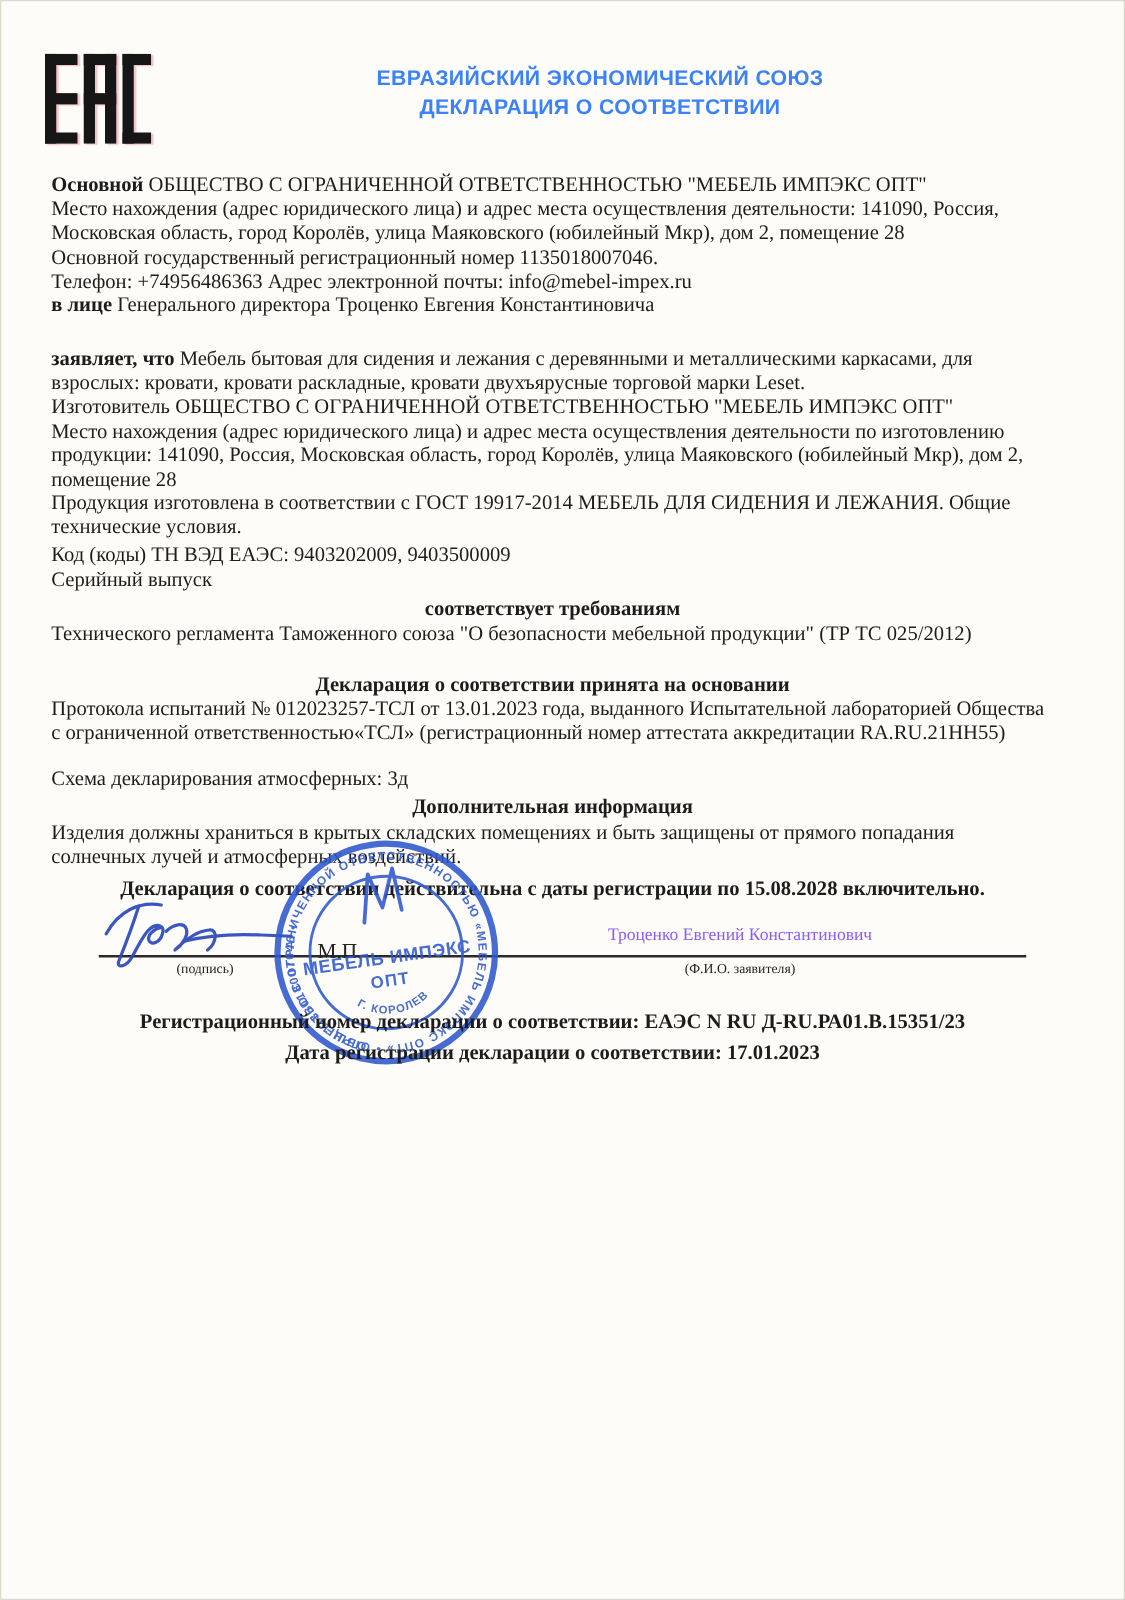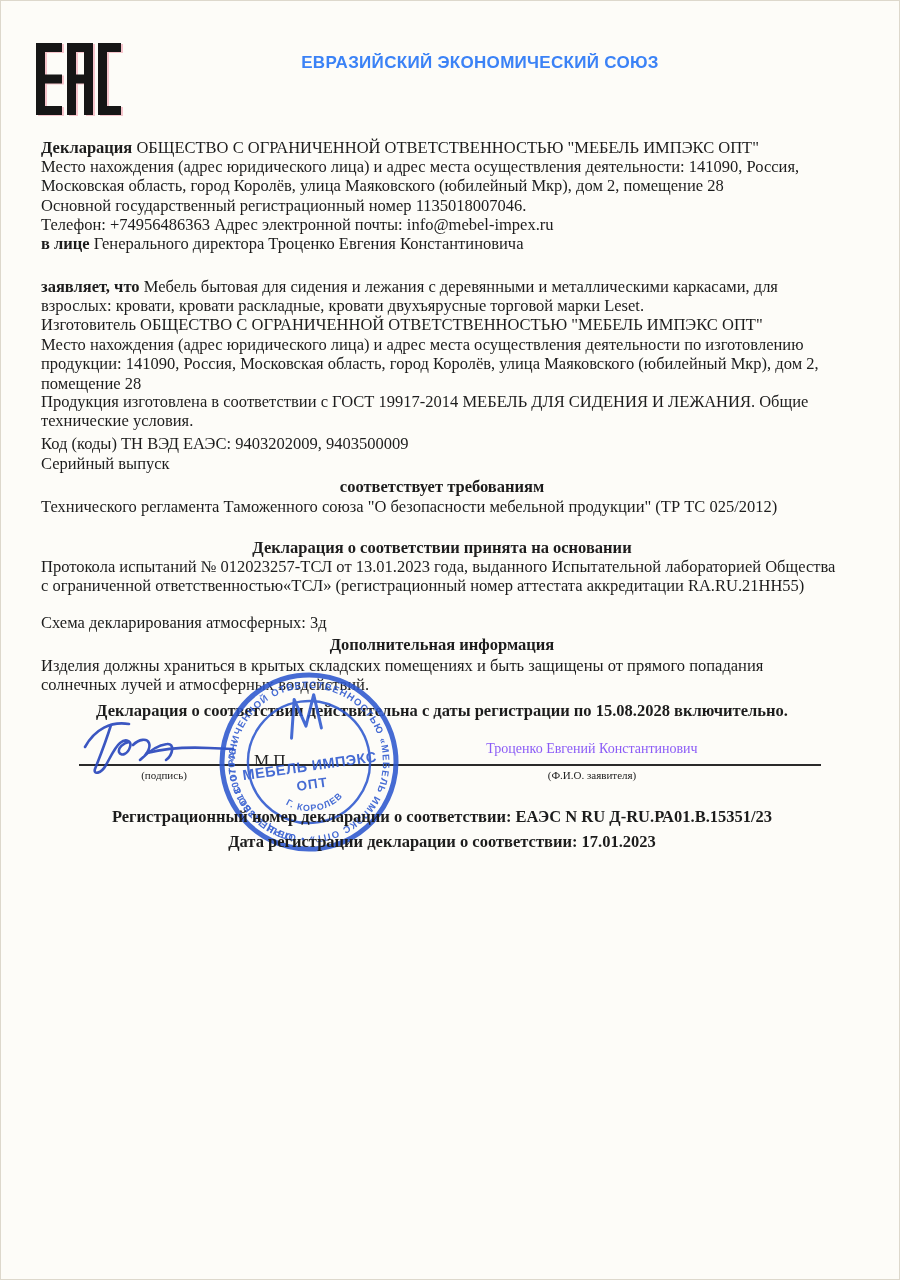--- a/index.html
+++ b/index.html
@@ -69,23 +69,24 @@
         <rect x="31" y="31.5" width="26" height="9"></rect>
 
         <rect x="62" y="0" width="9" height="72"></rect>
         <rect x="62" y="0" width="23" height="9"></rect>
         <rect x="62" y="63" width="23" height="9"></rect>
       </g>
     </svg>
   </div>
 
   <div class="hdr" style="top:50px">ЕВРАЗИЙСКИЙ ЭКОНОМИЧЕСКИЙ СОЮЗ</div>
+  <div class="hdr" style="top:73px">ДЕКЛАРАЦИЯ О СООТВЕТСТВИИ</div>
 
   <div class="para" style="top:137px">
-    <b>Декларация</b><span> ОБЩЕСТВО С ОГРАНИЧЕННОЙ ОТВЕТСТВЕННОСТЬЮ "МЕБЕЛЬ ИМПЭКС ОПТ"</span>
+    <b>Основной</b><span> ОБЩЕСТВО С ОГРАНИЧЕННОЙ ОТВЕТСТВЕННОСТЬЮ "МЕБЕЛЬ ИМПЭКС ОПТ"</span>
   </div>
   <div class="para" style="top:156px">Место нахождения (адрес юридического лица) и адрес места осуществления деятельности: 141090, Россия, Московская область, город Королёв, улица Маяковского (юбилейный Мкр), дом 2, помещение 28</div>
   <div class="para" style="top:195px">Основной государственный регистрационный номер 1135018007046.</div>
   <div class="para" style="top:214px">Телефон: +74956486363 Адрес электронной почты: info@mebel-impex.ru</div>
   <div class="para" style="top:233px">
     <b>в лице</b><span> Генерального директора Троценко Евгения Константиновича</span>
   </div>
 
   <div class="para" style="top:276px">
     <b>заявляет, что</b><span> Мебель бытовая для сидения и лежания с деревянными и металлическими каркасами, для взрослых: кровати, кровати раскладные, кровати двухъярусные торговой марки Leset.</span>

